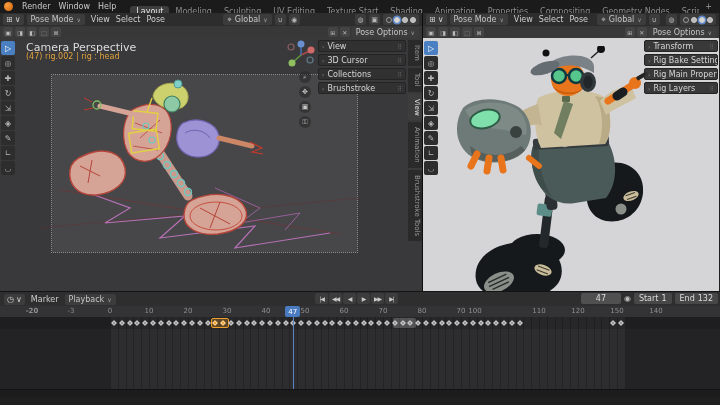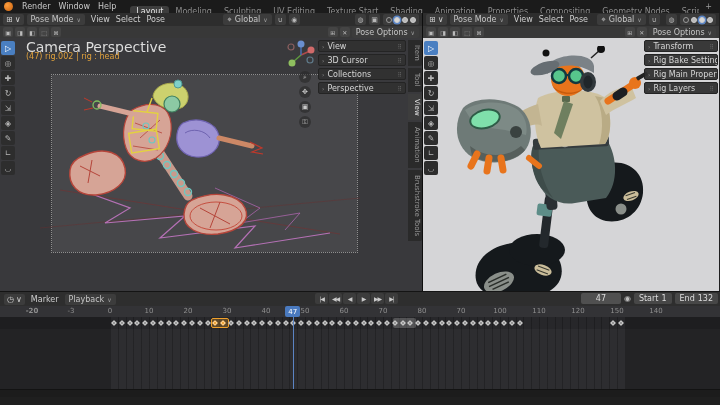--- a/index.html
+++ b/index.html
@@ -53,21 +53,21 @@
   .canvas-svg { position:absolute; left:0; top:0; }
   
   .toolbar { position:absolute; left:1px; top:3px; width:14px; display:flex;
              flex-direction:column; gap:1px; z-index:5; }
   .tool-btn { width:14px; height:14px; background:#2d2d2d; border-radius:2px;
               display:flex; align-items:center; justify-content:center;
               font-size:8px; color:#b5b5b5; }
   .tool-btn.active { background:#4a7fc1; color:#fff; }
   
   .vp-overlay-text { position:absolute; left:26px; top:5px; z-index:4; line-height:9px; }
-  .ovl-view { color:#dcdcdc; font-size:14px; }
+  .ovl-view { color:#dcdcdc; font-size:11px; }
   .ovl-active { color:#e0a13c; font-size:8px; }
   
   .nav-gizmo { position:absolute; left:286px; top:2px; z-index:4; }
   .view-icons { position:absolute; left:299px; top:33px; display:flex;
                 flex-direction:column; gap:3px; z-index:4; }
   .view-ic { width:12px; height:12px; border-radius:50%; background:rgba(40,40,40,.6);
              display:flex; align-items:center; justify-content:center;
              font-size:7px; color:#c9c9c9; }
   
   .npanel { position:absolute; top:2px; z-index:6; }
@@ -287,21 +287,21 @@
               <span>3D Cursor</span>
               <span class="dots">⠿</span>
             </div>
             <div class="panel-h">
               <span class="chev">›</span>
               <span>Collections</span>
               <span class="dots">⠿</span>
             </div>
             <div class="panel-h">
               <span class="chev">›</span>
-              <span>Perspective</span>
+              <span>Brushstroke</span>
               <span class="dots">⠿</span>
             </div>
           </div>
         <div class="side-tabs" id="left-side-tabs">
             <span class="side-tab">Item</span>
             <span class="side-tab">Tool</span>
             <span class="side-tab active">View</span>
             <span class="side-tab">Animation</span>
             <span class="side-tab">Brushstroke Tools</span>
           </div>
@@ -507,21 +507,21 @@
         <span class="ruler-tick" style="left: 99px;">0</span>
         <span class="ruler-tick" style="left: 138px;">10</span>
         <span class="ruler-tick" style="left: 177px;">20</span>
         <span class="ruler-tick" style="left: 216px;">30</span>
         <span class="ruler-tick" style="left: 255px;">40</span>
         <span class="ruler-tick" style="left: 294px;">50</span>
         <span class="ruler-tick" style="left: 333px;">60</span>
         <span class="ruler-tick" style="left: 372px;">70</span>
         <span class="ruler-tick" style="left: 411px;">80</span>
         <span class="ruler-tick" style="left: 450px;">70</span>
-        <span class="ruler-tick" style="left: 489px;">100</span>
+        <span class="ruler-tick" style="left: 464px;">100</span>
         <span class="ruler-tick" style="left: 528px;">110</span>
         <span class="ruler-tick" style="left: 567px;">120</span>
         <span class="ruler-tick" style="left: 606px;">150</span>
         <span class="ruler-tick" style="left: 645px;">140</span>
         <span class="ruler-tick" style="left: 684px; margin-left: 48px;">150</span>
       </div>
     <div class="tl-body" id="tl-body">
       <div class="range-band" id="range-band" style="left: 110px; width: 514.8px;"></div>
       <div class="kf-channel" id="kf-channel">
           <div class="gray-box" style="left: 392.75px; width: 23.4px;"></div>

